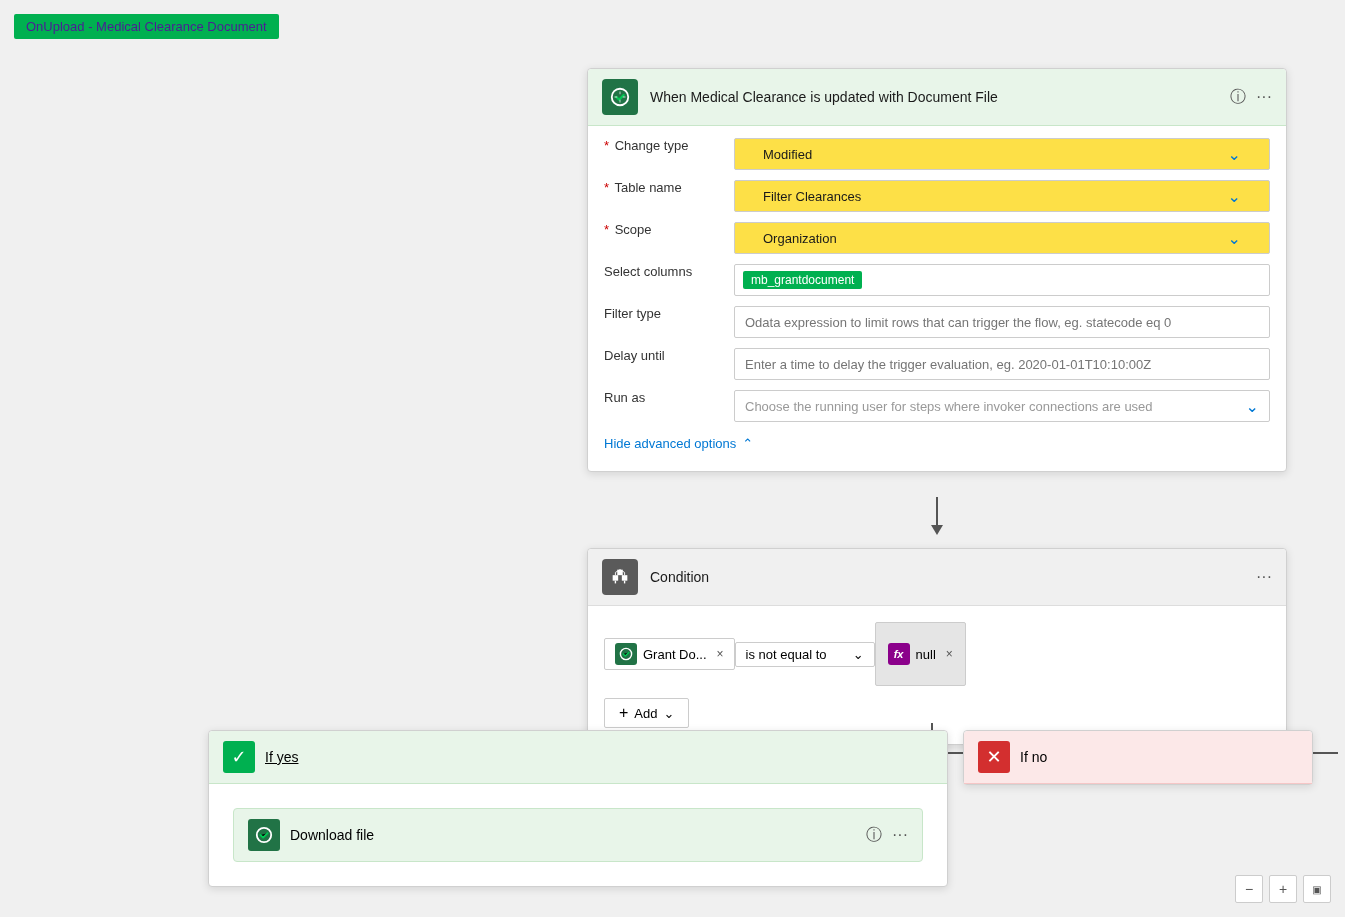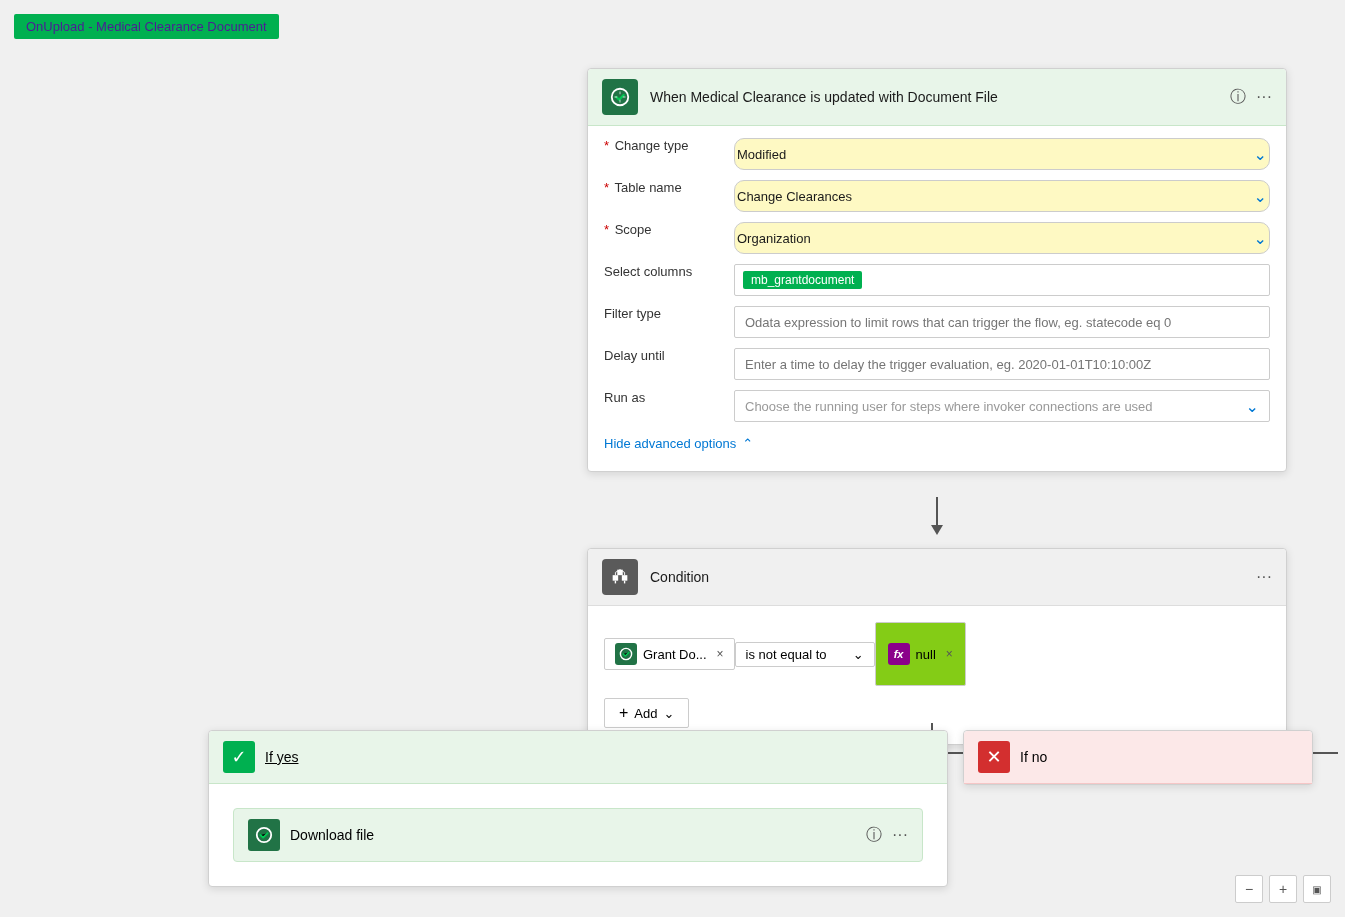--- a/index.html
+++ b/index.html
@@ -115,26 +115,26 @@
 
     .form-control {
       flex: 1;
       position: relative;
     }
 
     .select-field {
       width: 100%;
       height: 32px;
       border: 1px solid #ccc;
-      border-radius: 10px;
-      background: #fef9c3;
+      border-radius: 2px;
+      background: #fde047;
       display: flex;
       align-items: center;
       justify-content: space-between;
-      padding: 0 2px;
+      padding: 0 28px;
       cursor: pointer;
       font-size: 13px;
       color: #1a1a1a;
     }
 
     .select-arrow {
       color: #0078d4;
       font-size: 16px;
     }
 
@@ -317,21 +317,21 @@
       justify-content: space-between;
     }
 
     .null-chip {
       display: flex;
       align-items: center;
       gap: 6px;
       border: 1px solid #ccc;
       border-radius: 2px;
       padding: 20px 12px;
-      background: #84cc16;
+      background: #e5e5e5;
       font-size: 13px;
     }
 
     .fx-icon {
       width: 22px;
       height: 22px;
       background: #8b008b;
       border-radius: 3px;
       display: flex;
       align-items: center;
@@ -524,21 +524,21 @@
         </div>
       </div>
 
       <div class="form-row">
         <div class="form-label">
           <span class="required">*</span>
           <span>Table name</span>
         </div>
         <div class="form-control">
           <div class="select-field">
-            <span>Change Clearances</span>
+            <span>Filter Clearances</span>
             <span class="select-arrow">⌄</span>
           </div>
         </div>
       </div>
 
       <div class="form-row">
         <div class="form-label">
           <span class="required">*</span>
           <span>Scope</span>
         </div>

